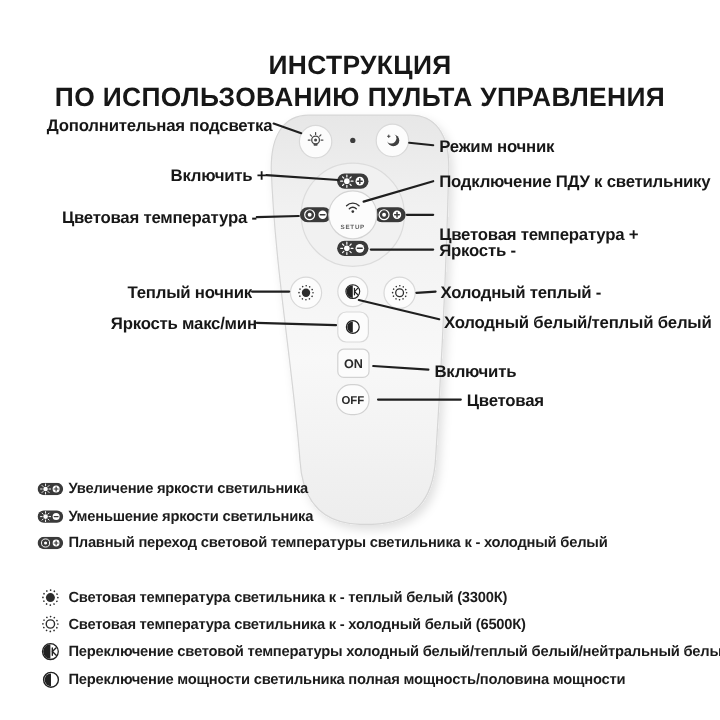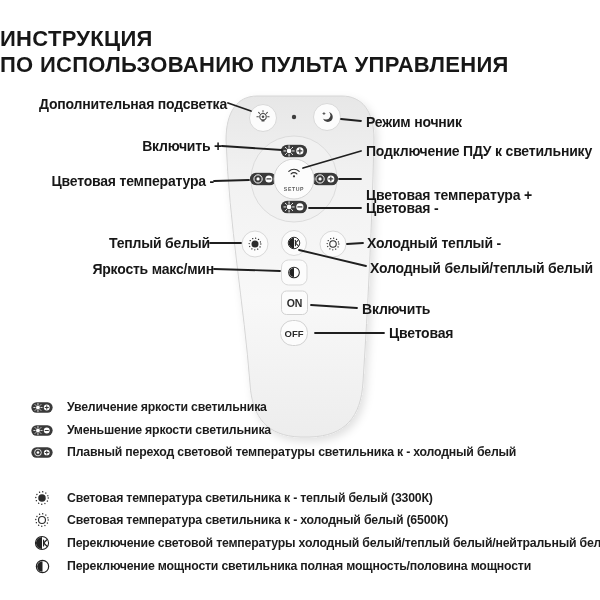--- a/index.html
+++ b/index.html
@@ -1,27 +1,27 @@
 <!DOCTYPE html>
 <html><head>
 <meta charset="utf-8">
 <style>
   html,body{margin:0;padding:0;background:#fff;}
   .page{position:relative;width:600px;height:600px;background:#fff;overflow:hidden;
         font-family:"Liberation Sans","DejaVu Sans",sans-serif;color:#191919;}
-  .title{position:absolute;top:26px;left:0;width:600px;text-align:left;
+  .title{position:absolute;top:42px;left:0;width:600px;text-align:center;
          font-size:22px;line-height:26px;font-weight:800;letter-spacing:.3px;color:#171717;}
   .overlay{position:absolute;left:0;top:0;}
   .callout{position:absolute;height:18px;line-height:18px;font-size:14px;font-weight:700;
            letter-spacing:-.2px;white-space:nowrap;color:#171717;}
   .callout.right{text-align:right;}
   .callout.left{text-align:right;}
   .legend-row{position:absolute;left:28px;height:22px;display:flex;align-items:center;}
   .legend-icon{width:28px;display:flex;justify-content:center;align-items:center;flex:0 0 28px;}
-  .legend-text{margin-left:11px;font-size:12.3px;font-weight:700;letter-spacing:-.2px;
+  .legend-text{margin-left:1px;font-size:12.3px;font-weight:700;letter-spacing:-.2px;
                white-space:nowrap;color:#1c1c1c;}
   svg text{font-family:"Liberation Sans","DejaVu Sans",sans-serif;}
   .svgtext-setup{font-size:5.2px;font-weight:700;letter-spacing:.6px;fill:#5f5f5f;}
   .svgtext-on{font-size:10.5px;font-weight:700;fill:#2b2b2b;}
   .svgtext-off{font-size:9.5px;font-weight:700;fill:#2b2b2b;}
 </style>
 </head>
 <body>
 
 <div class="page">
@@ -163,27 +163,27 @@
       <line x1="347" y1="244" x2="363" y2="243"></line>
       <line x1="299" y1="250" x2="366" y2="266"></line>
       <line x1="311" y1="305" x2="357" y2="308"></line>
       <line x1="315" y1="333" x2="384" y2="333"></line>
     </g>
   </svg>
 
   <div class="callout left" style="right:373px;top:95px">Дополнительная подсветка</div>
   <div class="callout left" style="right:378px;top:137px">Включить +</div>
   <div class="callout left" style="right:386px;top:172px">Цветовая температура -</div>
-  <div class="callout left" style="right:390px;top:234px">Теплый белый</div>
+  <div class="callout left" style="right:390px;top:234px">Теплый ночник</div>
   <div class="callout left" style="right:386px;top:260px">Яркость макс/мин</div>
 
   <div class="callout right" style="left:366px;top:113px">Режим ночник</div>
   <div class="callout right" style="left:366px;top:142px">Подключение ПДУ к светильнику</div>
   <div class="callout right" style="left:366px;top:186px">Цветовая температура +</div>
-  <div class="callout right" style="left:366px;top:199px">Цветовая -</div>
+  <div class="callout right" style="left:366px;top:199px">Яркость -</div>
   <div class="callout right" style="left:367px;top:234px">Холодный теплый -</div>
   <div class="callout right" style="left:370px;top:259px">Холодный белый/теплый белый</div>
   <div class="callout right" style="left:362px;top:300px">Включить</div>
   <div class="callout right" style="left:389px;top:324px">Цветовая</div>
 
   <div class="legend-row" style="top:396px">
     <span class="legend-icon">
       <svg width="22" height="11" viewBox="0 0 30 15">
           <use href="#sym-pill-bright-plus"></use>
         </svg>

